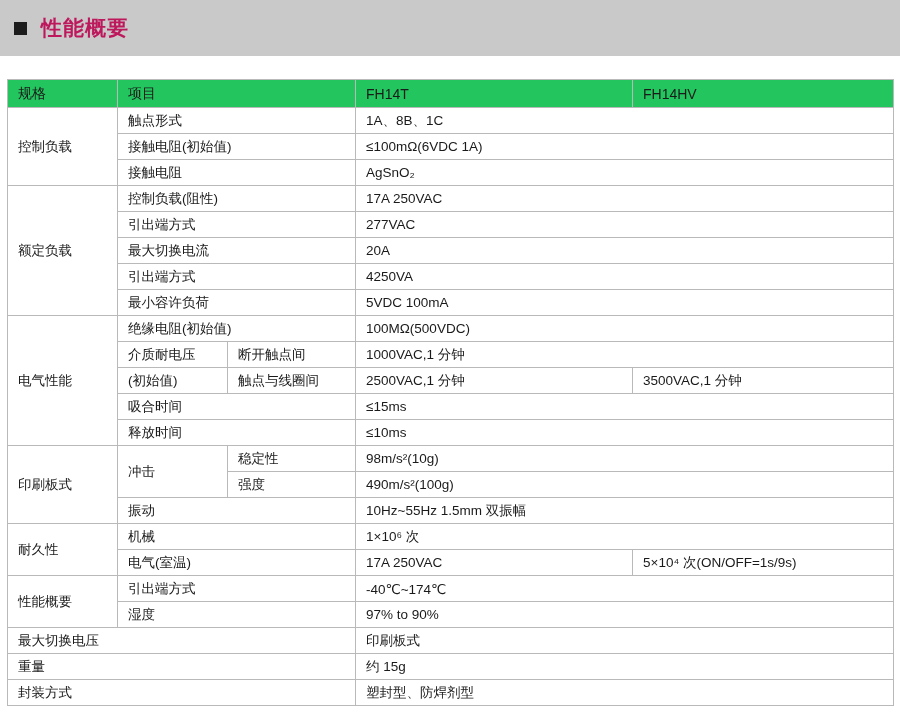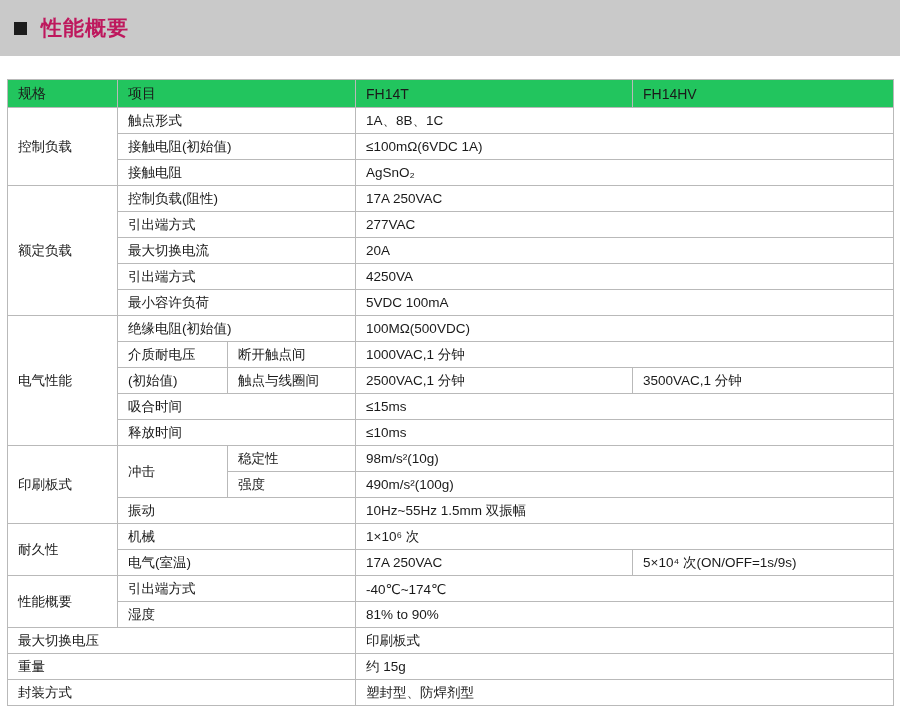--- a/index.html
+++ b/index.html
@@ -206,21 +206,21 @@
           <td class="val-right">5×10⁴ 次(ON/OFF=1s/9s)</td>
         </tr>
 
         <tr>
           <td class="grp" rowspan="2">性能概要</td>
           <td colspan="2">引出端方式</td>
           <td colspan="2" class="val">-40℃~174℃</td>
         </tr>
         <tr>
           <td colspan="2">湿度</td>
-          <td colspan="2" class="val">81% to 90%</td>
+          <td colspan="2" class="val">97% to 90%</td>
         </tr>
 
         <tr>
           <td colspan="3" class="grp">最大切换电压</td>
           <td colspan="2" class="val">印刷板式</td>
         </tr>
         <tr>
           <td colspan="3" class="grp">重量</td>
           <td colspan="2" class="val">约 15g</td>
         </tr>

